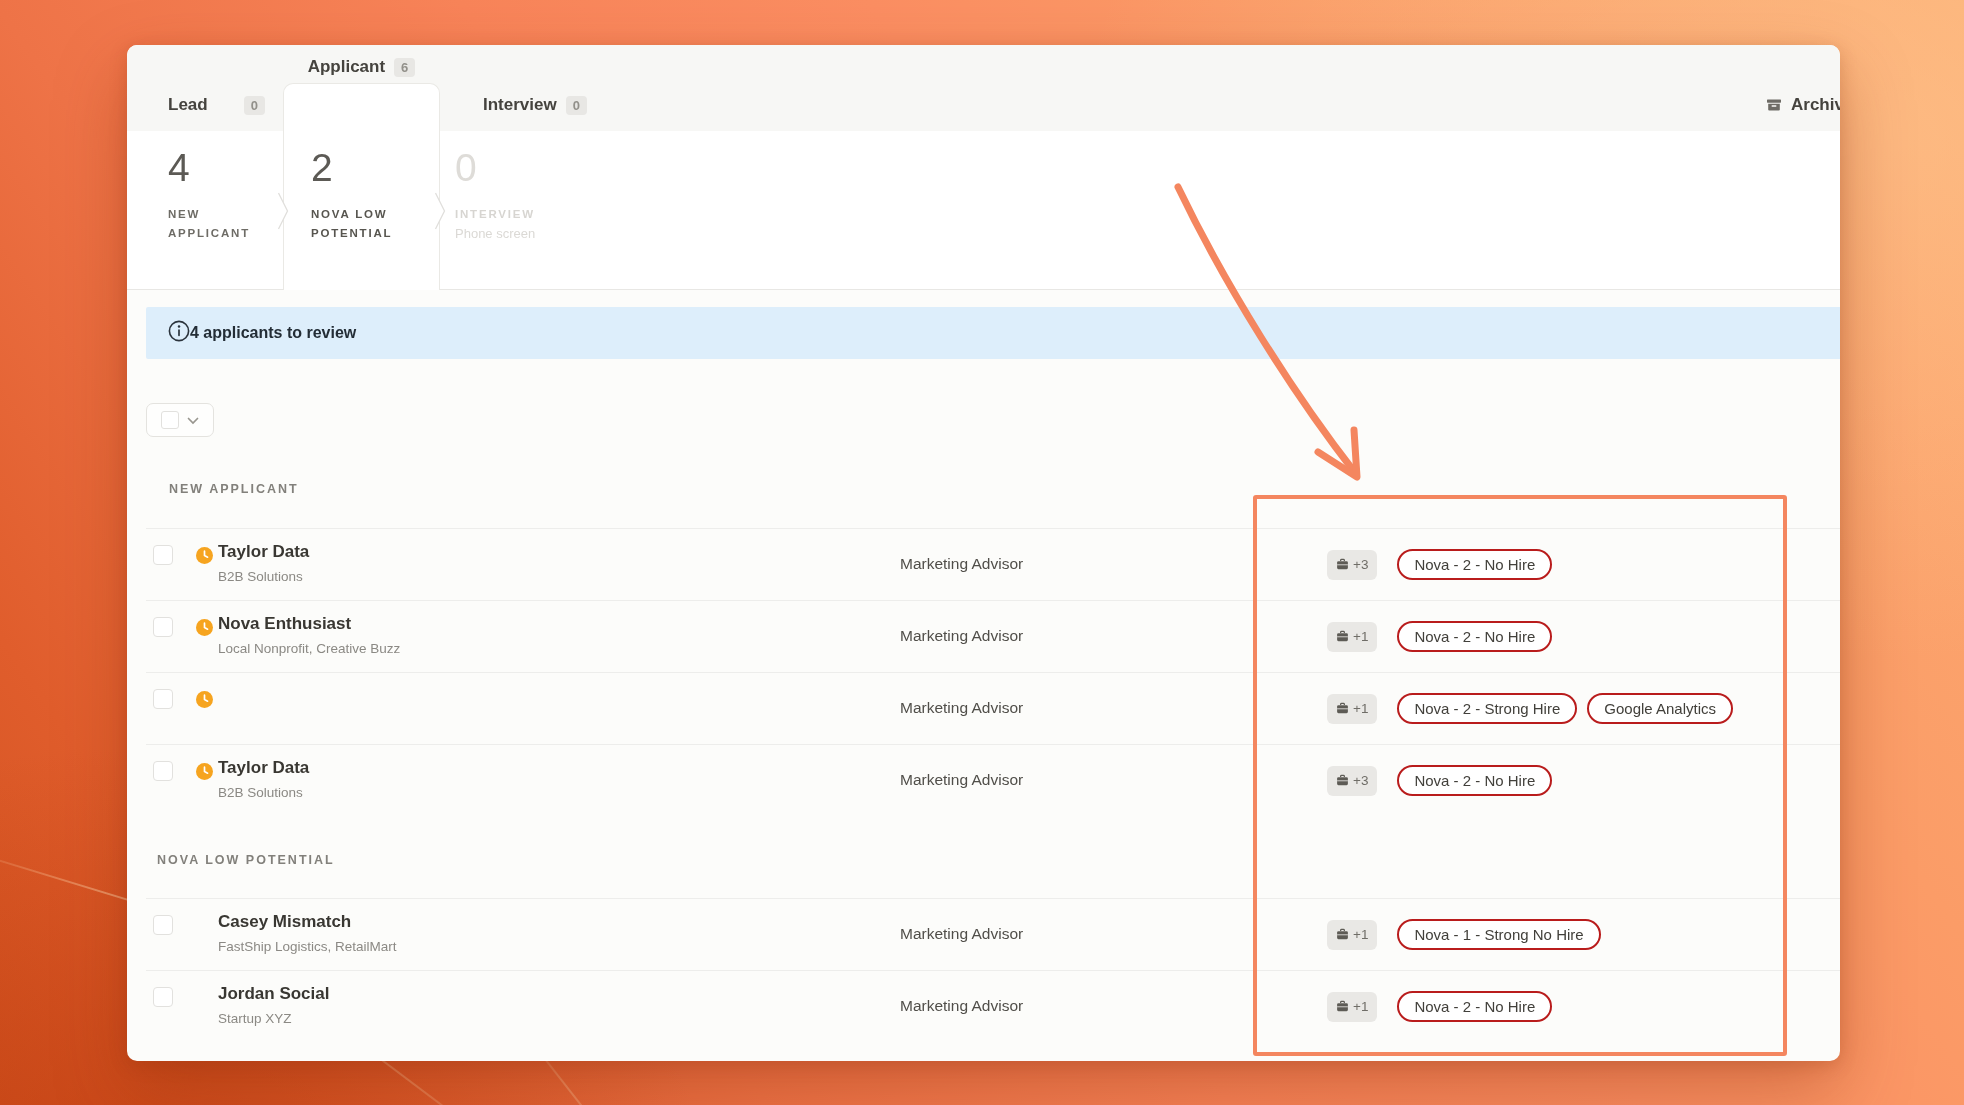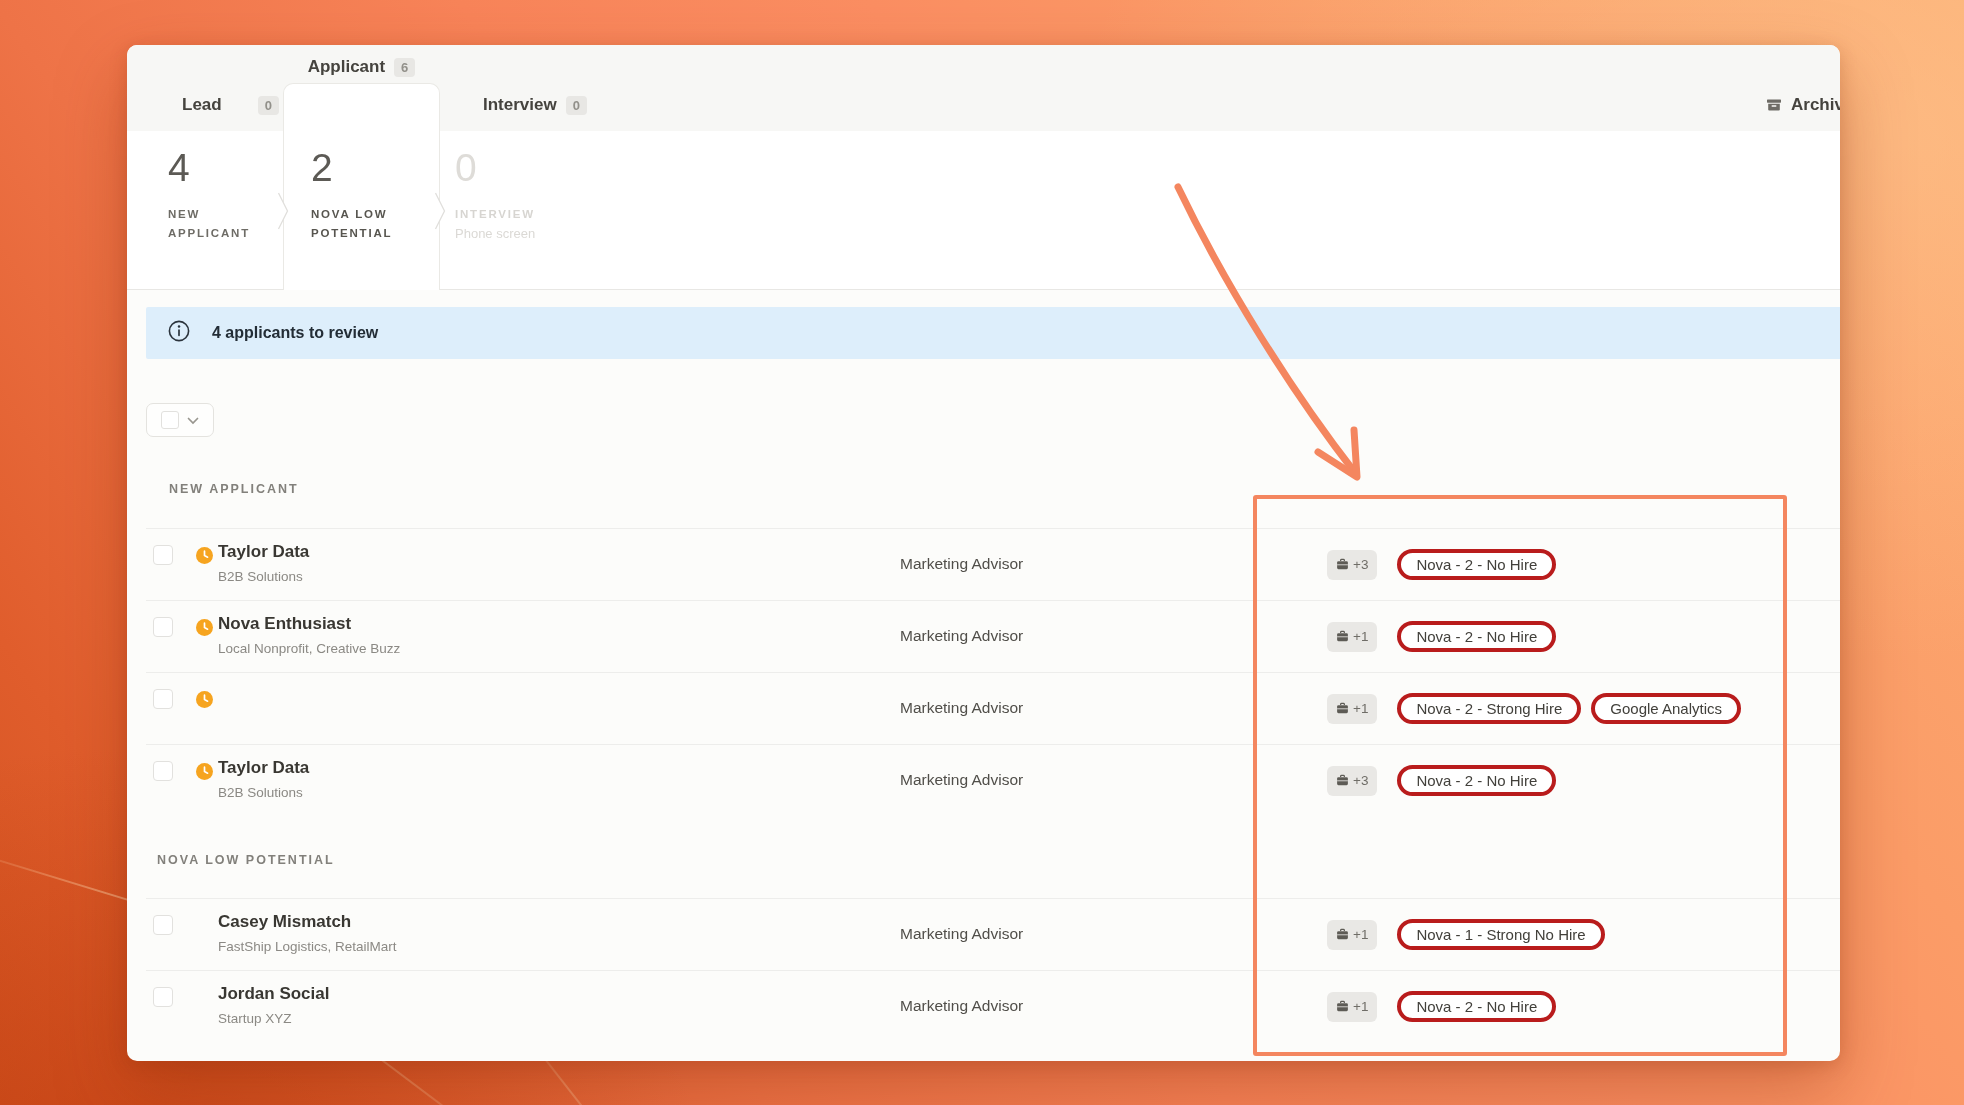--- a/index.html
+++ b/index.html
@@ -23,21 +23,21 @@
   
   .window{
     position:absolute;left:127px;top:45px;width:1713px;height:1016px;
     background:#fcfcfa;border-radius:10px;overflow:hidden;
     box-shadow:0 30px 70px rgba(140,45,10,.35),0 4px 18px rgba(140,45,10,.22);
   }
   .tabbar{position:absolute;left:0;top:0;right:0;height:86px;background:#f7f7f5;border-bottom:1px solid #e9e8e5;}
   .tab{position:absolute;top:50px;display:flex;align-items:center;gap:9px;cursor:pointer;}
   .tab-label{font-size:17px;font-weight:700;color:#45433e;}
   .tab-count{display:inline-block;background:#e8e7e4;color:#92908a;font-size:13px;font-weight:700;line-height:15px;padding:2px 7px;border-radius:4px;}
-  .tab-lead{left:55px;gap:36px;}
+  .tab-lead{left:41px;gap:36px;}
   .tab-interview{left:356px;}
   .archived{position:absolute;left:1639px;top:50px;display:flex;align-items:center;gap:9px;width:140px;cursor:pointer;}
   .archived .tab-label{white-space:nowrap;}
   .archive-icon svg{display:block;}
 
   .stagerow{position:absolute;left:0;top:86px;right:0;height:158px;background:#fff;border-bottom:1px solid #e8e7e4;}
   .active-panel{
     position:absolute;left:156px;top:38px;width:157px;height:207px;box-sizing:border-box;
     background:#fff;border:1px solid #eae9e5;border-bottom:none;border-radius:10px 10px 0 0;z-index:2;
   }
@@ -54,21 +54,21 @@
   .stage.st2{left:184px;top:102px;}
   .stage.st2 .lbl{color:#57554f;}
   .stage.st3{left:328px;top:102px;}
   .stage.st3 .num{color:#dedcd8;}
   .stage.st3 .lbl{color:#d7d5d1;}
   .stage .sub{font-size:13px;font-weight:400;letter-spacing:0;color:#dbd9d5;line-height:19px;}
 
   
   .banner{
     position:absolute;left:19px;right:0;top:262px;height:52px;background:#ddeefb;border-radius:2px 0 0 2px;
-    display:flex;align-items:center;padding-left:22px;gap:22px;box-sizing:border-box;
+    display:flex;align-items:center;padding-left:22px;gap:0;box-sizing:border-box;
   }
   .banner-text{font-size:16px;font-weight:700;color:#232d36;}
   .select-btn{
     position:absolute;left:19px;top:358px;width:68px;height:34px;box-sizing:border-box;
     background:#fefefd;border:1px solid #e4e3df;border-radius:7px;
     display:flex;align-items:center;justify-content:center;gap:8px;cursor:pointer;
   }
   .cb{display:inline-block;width:20px;height:20px;box-sizing:border-box;background:#fff;border:1.5px solid #e2e1de;border-radius:4px;}
   .cb.small{width:18px;height:18px;border-radius:3px;}
 
@@ -87,21 +87,21 @@
   .row .name{font-size:17px;font-weight:700;color:#393732;line-height:22px;}
   .row .company{margin-top:5px;font-size:13.5px;color:#8b8984;line-height:17px;}
   .row .role{position:absolute;left:773px;top:27px;font-size:15.5px;color:#504e49;}
   .row .meta{position:absolute;left:1200px;top:21px;display:flex;align-items:center;}
   .badge{
     height:30px;display:flex;align-items:center;gap:4px;background:#e9e8e5;border-radius:6px;
     padding:0 9px;margin-right:20px;font-size:13.5px;color:#6f6d67;
   }
   .badge svg{display:block;}
   .pill{
-    height:31px;box-sizing:border-box;display:flex;align-items:center;background:#fff;border:4px solid #b91c1c;
+    height:31px;box-sizing:border-box;display:flex;align-items:center;background:#fff;border:2px solid #b91c1c;
     border-radius:16px;padding:0 15px;font-size:15px;color:#42403b;white-space:nowrap;margin-right:10px;
   }
 
   
   .anno-rect{
     position:absolute;left:1253px;top:495px;width:534px;height:561px;box-sizing:border-box;
     border:4px solid #f4865f;border-radius:3px;z-index:50;pointer-events:none;
   }
   .anno-arrow{position:absolute;left:0;top:0;z-index:51;pointer-events:none;}
 </style>

